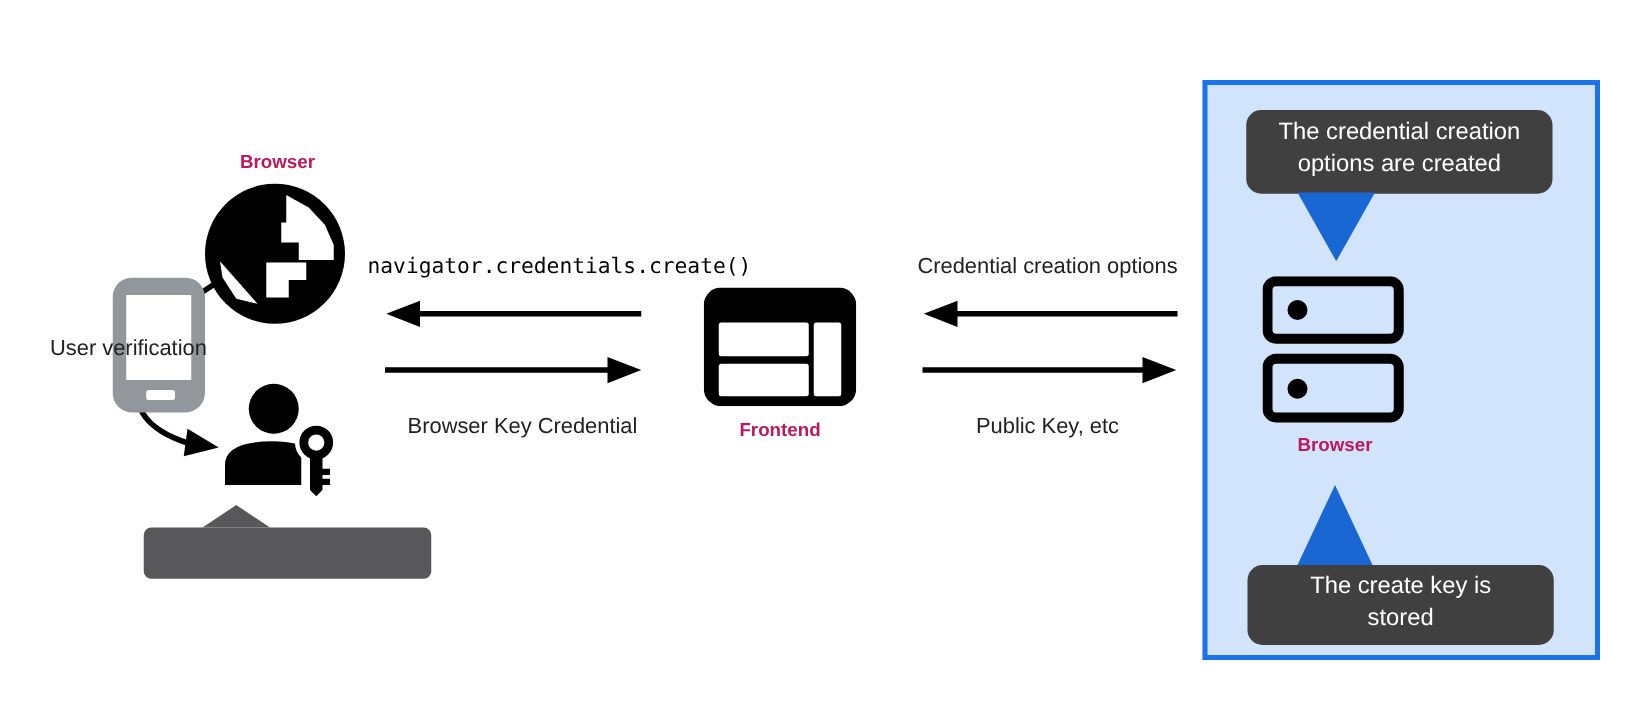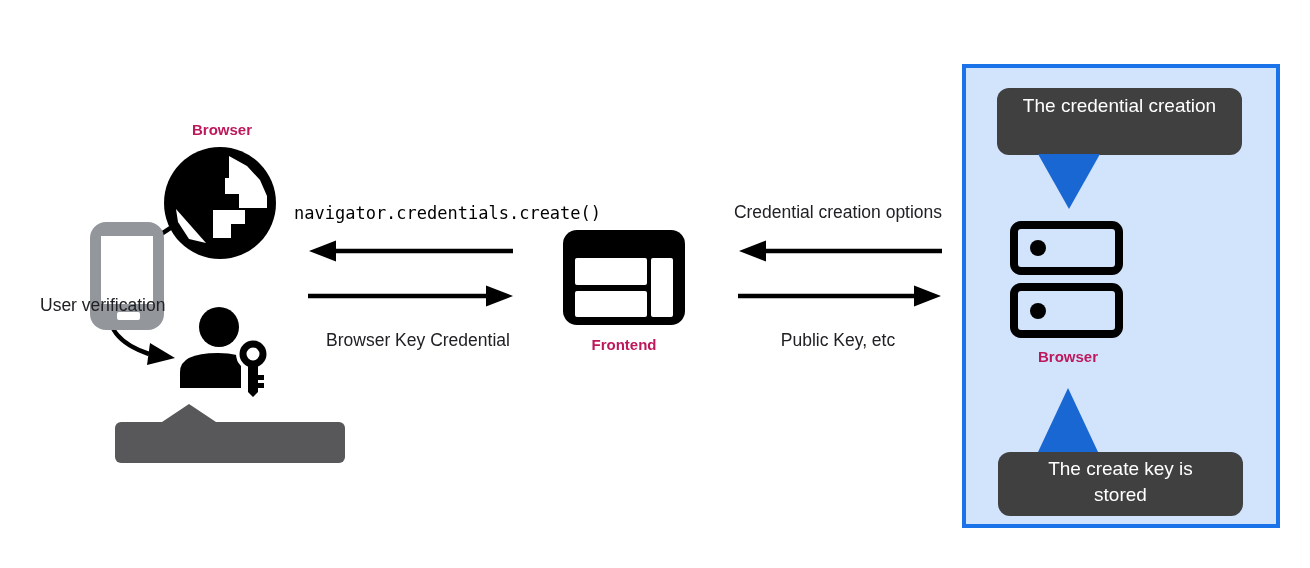--- a/index.html
+++ b/index.html
@@ -122,34 +122,35 @@
   <svg class="abs" style="left:1010px;top:221px;" width="115" height="118" viewBox="0 0 115 118">
     <rect x="4" y="4" width="105" height="46" rx="7" fill="none" stroke="#000" stroke-width="8"></rect>
     <circle cx="28" cy="27" r="8" fill="#000"></circle>
     <rect x="4" y="66" width="105" height="47" rx="7" fill="none" stroke="#000" stroke-width="8"></rect>
     <circle cx="28" cy="90" r="8" fill="#000"></circle>
   </svg>
 
   <div class="abs label-bold" style="left:162px;top:121px;width:120px;">Browser</div>
   <div class="abs label-bold" style="left:564px;top:336px;width:120px;">Frontend</div>
   <div class="abs label-bold" style="left:1008px;top:348px;width:120px;">Browser</div>
-  <div class="abs msg" style="left:40px;top:295px;">User verification</div>
+  <div class="abs msg" style="left:40px;top:268px;">User verification</div>
 
   <div class="abs code" style="left:294px;top:203px;">navigator.credentials.create()</div>
   <div class="abs msg msg-center" style="left:318px;top:330px;width:200px;">Browser Key Credential</div>
   <div class="abs msg msg-center" style="left:726px;top:202px;width:224px;">Credential creation options</div>
   <div class="abs msg msg-center" style="left:738px;top:330px;width:200px;">Public Key, etc</div>
 
   <div class="abs tip tip-gray">
     <div class="tri"></div>
   </div>
 
   <div class="abs tip tip-blue tip-blue-top">
     <div class="tri"></div>
     <span class="tip-line">The credential creation</span>
+    <span class="tip-line">options are created</span>
   </div>
 
   <div class="abs tip tip-blue tip-blue-bottom">
     <div class="tri"></div>
     <span class="tip-line">The create key is</span>
     <span class="tip-line">stored</span>
   </div>
 
 </div>
 

